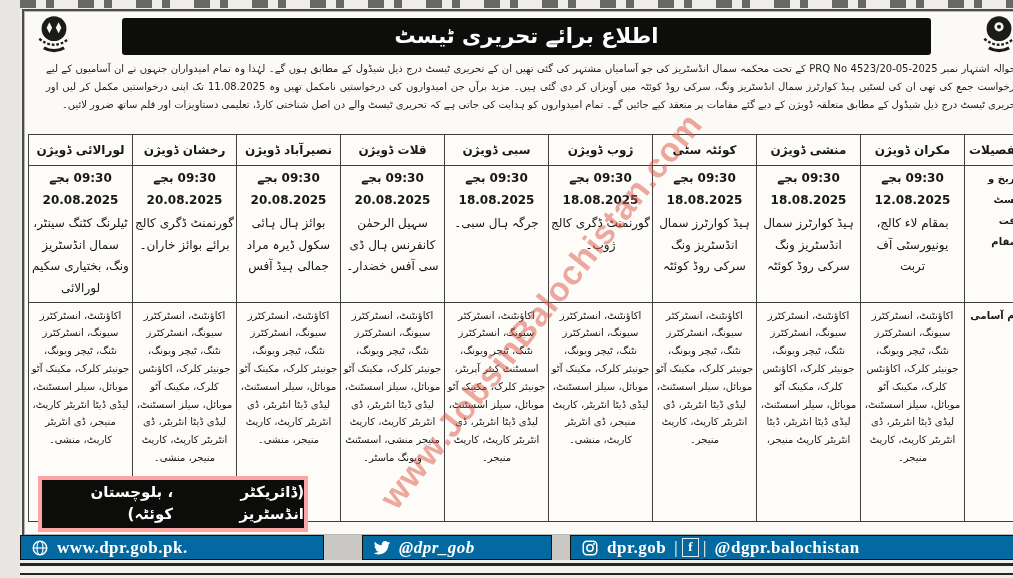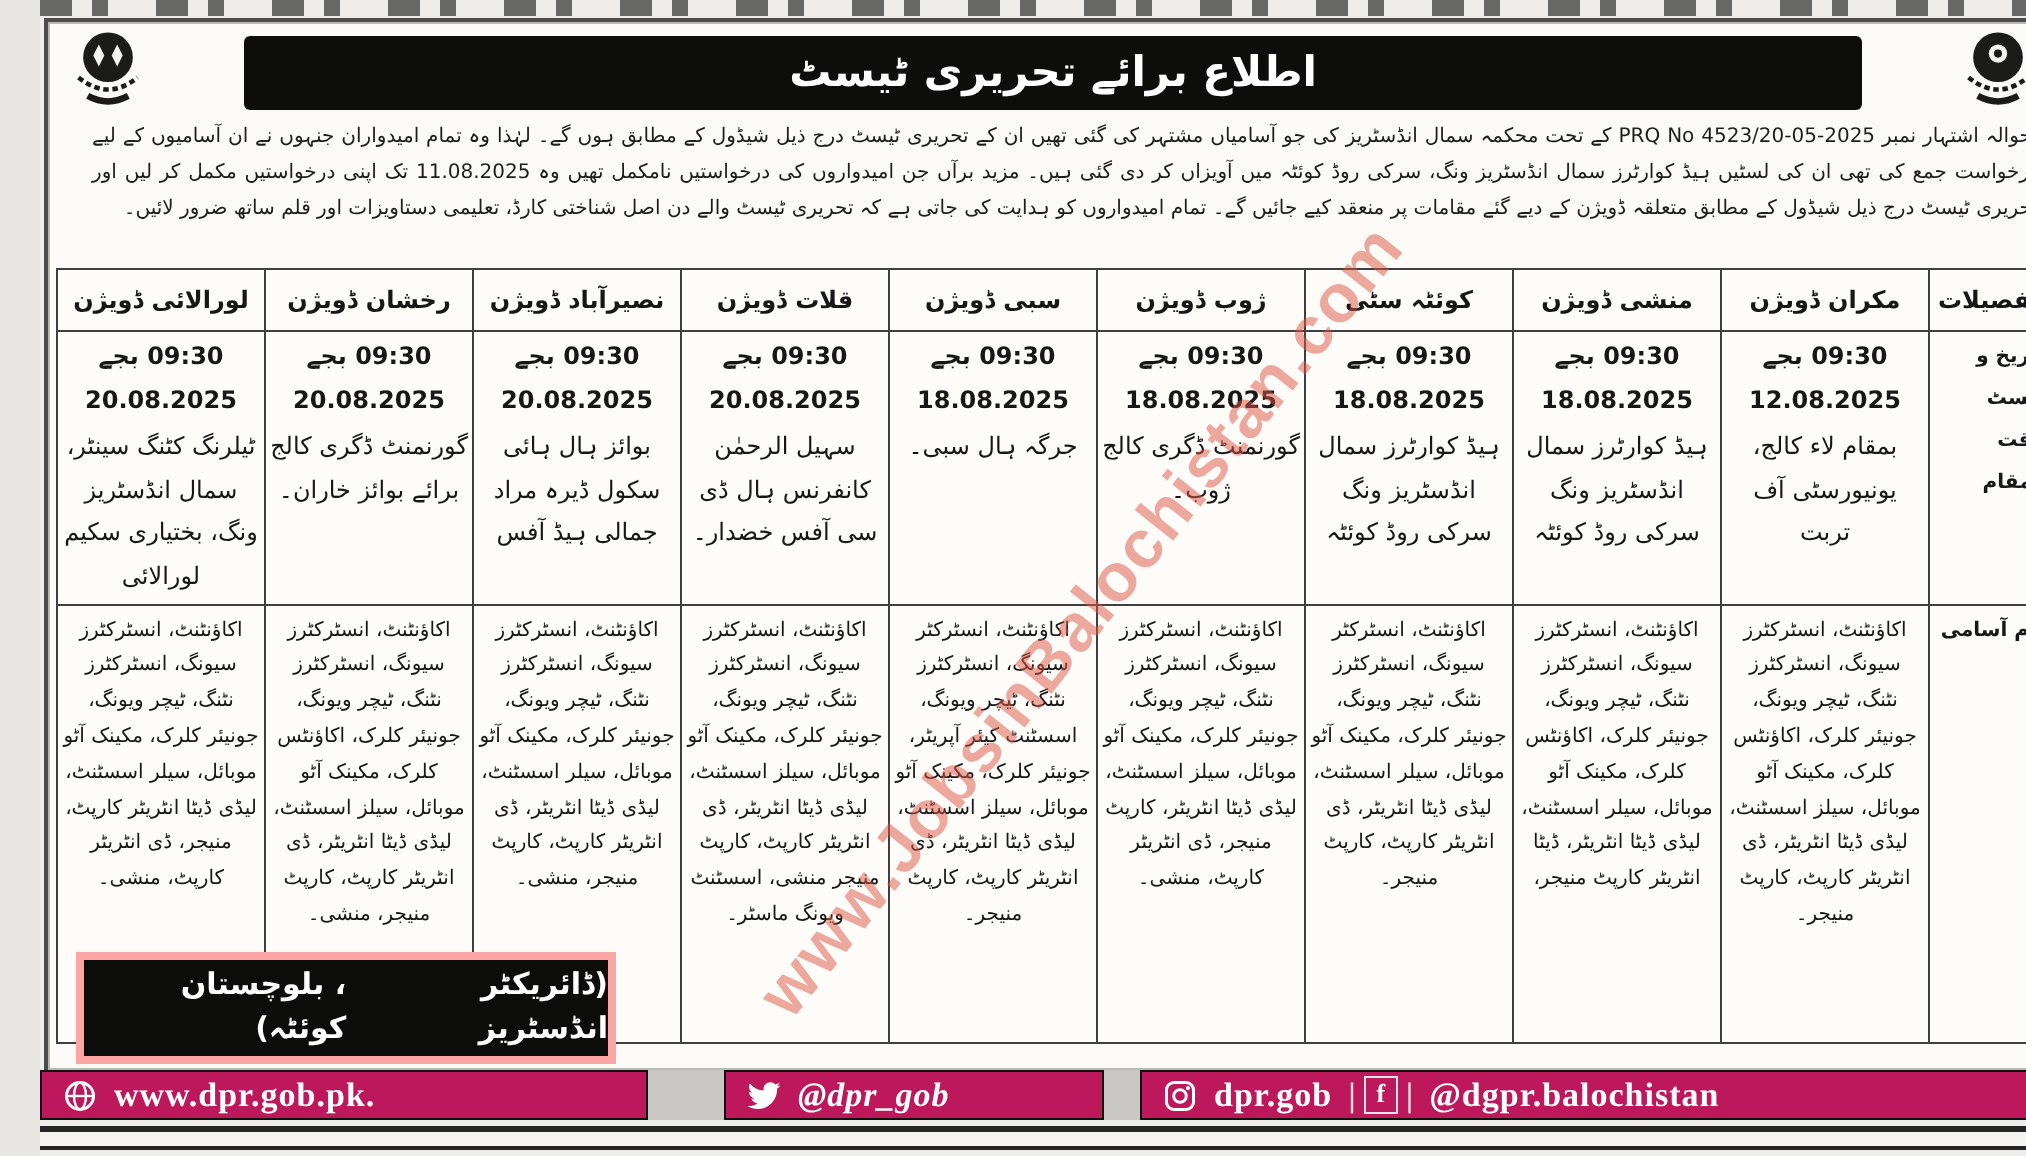--- a/index.html
+++ b/index.html
@@ -41,21 +41,21 @@
       border:4px solid #fca5a5;display:flex;flex-direction:row;align-items:center;justify-content:center;
       direction:rtl;}
   .sig-box span{color:#fff;font-weight:bold;font-size:15px;line-height:1.45;}
 
   .prq-bottom{position:absolute;right:6px;bottom:5px;font-size:16px;font-weight:bold;color:#101010;
       letter-spacing:.2px;}
 
   
   .footer-bar{position:absolute;top:535px;left:0;width:1013px;height:25px;background:#c9c8c4;
       display:flex;align-items:stretch;}
-  .fseg{background:#be185d;border:1px solid #0f0f0f;color:#fff;display:flex;align-items:center;
+  .fseg{background:#0369a1;border:1px solid #0f0f0f;color:#fff;display:flex;align-items:center;
       gap:8px;padding:0 10px;font-family:"Liberation Serif",serif;font-weight:bold;font-size:17px;
       white-space:nowrap;}
   .fseg .txt{letter-spacing:.5px;}
   .fgap1{width:38px;} .fgap2{width:18px;}
   .seg1{width:282px;} .seg2{width:168px;font-style:italic;} .seg3{flex:1;}
   .ficon{width:18px;height:18px;flex:0 0 auto;}
   .fb-box{display:flex;align-items:center;gap:4px;}
   .fb-sep{color:#dcdcdc;font-weight:bold;}
   .fb-f{display:inline-block;width:15px;height:17px;border:1px solid #e6e6e6;text-align:center;
       line-height:16px;font-size:13px;font-family:"Liberation Serif",serif;}

